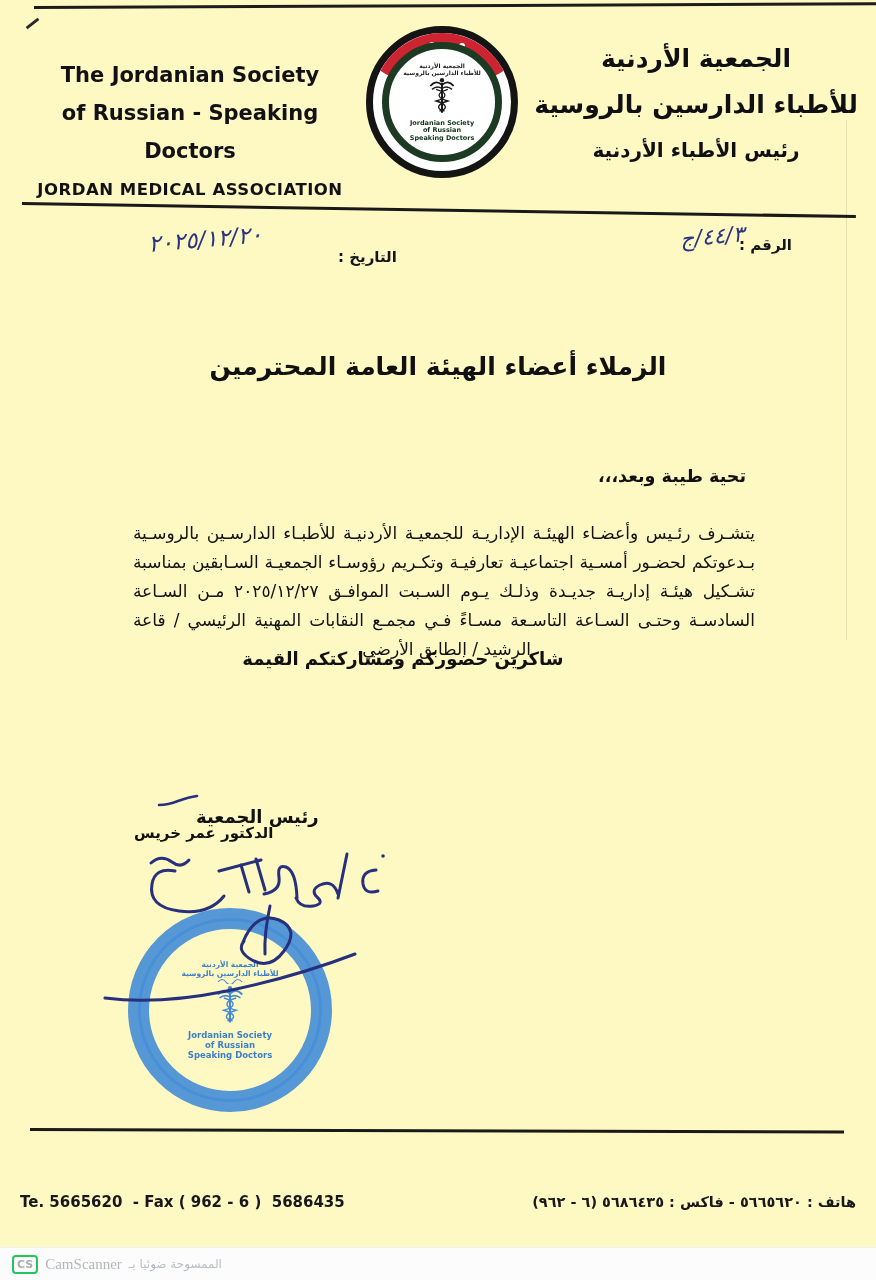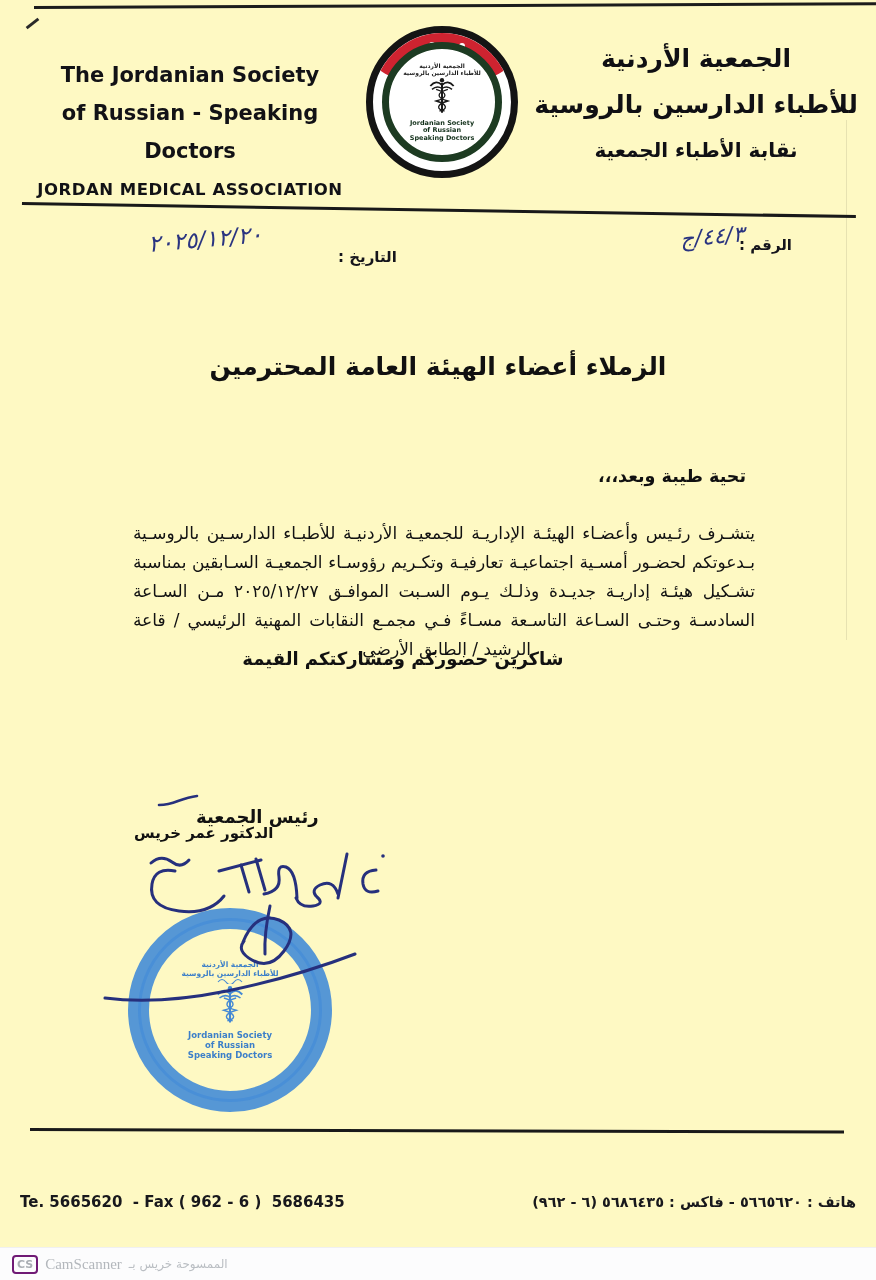--- a/index.html
+++ b/index.html
@@ -58,21 +58,21 @@
     display:flex;flex-direction:column;align-items:center;justify-content:center;text-align:center;}
   .stamp-ar{font-size:7.5px;font-weight:bold;direction:rtl;line-height:9px;color:#3c7fc9;}
   .stamp-en{font-size:8.5px;font-weight:bold;line-height:10px;color:#3c7fc9;}
   .stamp .caduceus{color:#4489d4;}
   
   .footer-en{left:20px;top:1140px;font-size:15px;font-weight:bold;color:#18181c;line-height:25px;white-space:pre;}
   .footer-ar{right:20px;top:1140px;font-size:14.5px;font-weight:bold;direction:rtl;text-align:right;color:#18181c;line-height:25px;white-space:pre;}
   
   .scanbar{left:0;bottom:0;width:100%;height:33px;background:#fcfcfd;border-top:1px solid #f0f0f1;
     display:flex;align-items:center;gap:7px;padding-left:12px;box-sizing:border-box;}
-  .cs-badge{display:inline-block;border:2px solid #701a75;border-radius:4px;color:#a9adb3;
+  .cs-badge{display:inline-block;border:2px solid #22c55e;border-radius:4px;color:#a9adb3;
     font-size:11px;font-weight:bold;padding:1px 3px;line-height:13px;}
   .cs-brand{color:#b3b7bc;font-size:15px;font-family:Liberation Serif, serif;}
   .cs-label{color:#babec3;font-size:12px;direction:rtl;}
 </style>
 </head>
 <body>
 
 <div class="page">
 
   <div class="abs scan-top-line"></div>
@@ -106,21 +106,21 @@
         <div class="logo-en">Jordanian Society</div>
         <div class="logo-en">of Russian</div>
         <div class="logo-en">Speaking Doctors</div>
       </div>
     </div>
   </div>
 
   <div class="abs header-ar">
     <div class="l1">الجمعية الأردنية</div>
     <div class="l2">للأطباء الدارسين بالروسية</div>
-    <div class="l3">نقابة الأطباء الجمعية</div>
+    <div class="l3">رئيس الأطباء الأردنية</div>
   </div>
 
   <div class="abs divider1"></div>
 
   <div class="abs ref-label num-label">الرقم :</div>
   <div class="abs handwrite num-value" dir="ltr">ج‎/٤٤/٣</div>
   <div class="abs ref-label date-label">التاريخ :</div>
   <div class="abs handwrite date-value" dir="ltr">٢٠٢٥/١٢/٢٠</div>
 
   <div class="abs recipient">الزملاء أعضاء الهيئة العامة المحترمين</div>
@@ -192,16 +192,16 @@
   <div class="abs footer-ar">
     <div>هاتف : ٥٦٦٥٦٢٠ - فاكس : ٥٦٨٦٤٣٥ (٦ - ٩٦٢)</div>
     <div>ص.ب : ٩٤١٠٧٠ - عمان ١١١٩٤ الأردن</div>
     
     
   </div>
 
   <div class="abs scanbar">
     <span class="cs-badge">CS</span>
     <span class="cs-brand">CamScanner</span>
-    <span class="cs-label">الممسوحة خريس بـ</span>
+    <span class="cs-label">الممسوحة ضوئيا بـ</span>
   </div>
 
 </div>
 
 </body></html>

